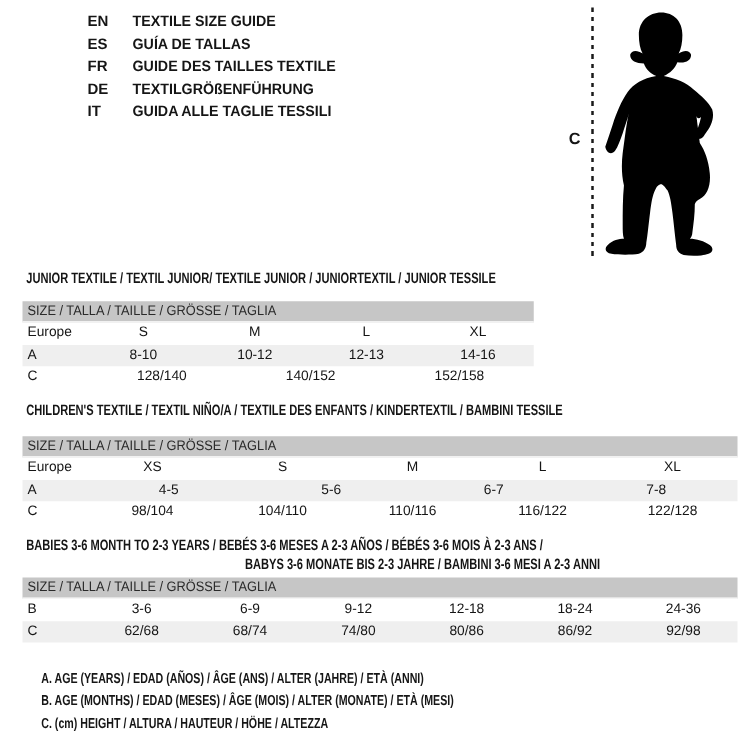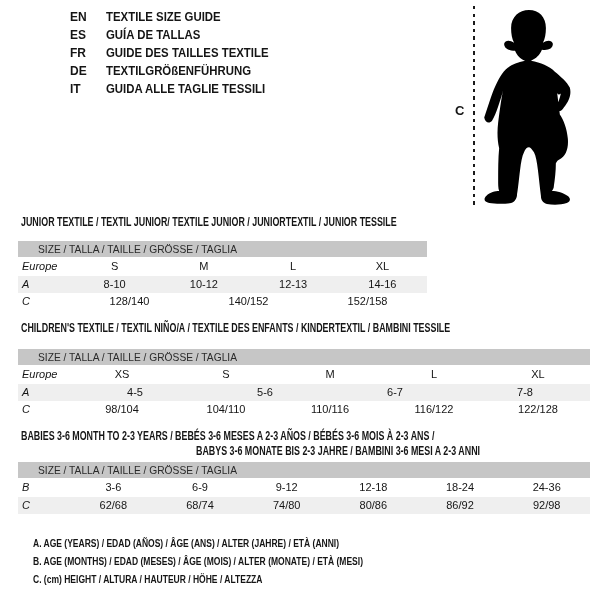--- a/index.html
+++ b/index.html
@@ -23,25 +23,25 @@
   
   .sec-title{left:21px;font-weight:bold;font-size:12px;white-space:nowrap;}
   .cond{display:inline-block;transform:scaleX(.74);transform-origin:0 0;white-space:nowrap;}
   .t-line{height:15px;line-height:15px;text-align:right;}
 
   
   .size-table{left:18px;font-size:11px;}
   .w-junior{width:409px;}
   .w-wide{width:572px;}
   .thead{height:17px;line-height:17px;background:#c6c6c6;border-bottom:1px solid #fff;
-         padding-left:20px;box-sizing:border-box;color:#2a2a2a;overflow:hidden;}
+         padding-left:4px;box-sizing:border-box;color:#2a2a2a;overflow:hidden;}
   .cond93{display:inline-block;transform:scaleX(.93);transform-origin:0 0;white-space:nowrap;}
   .trow{display:flex;height:17.5px;line-height:17.5px;}
   .shaded{background:#efefef;}
-  .lbl{width:52px;padding-left:4px;box-sizing:border-box;font-style:italic;}
+  .lbl{width:52px;padding-left:4px;box-sizing:border-box;}
   .val{flex:1;text-align:center;}
 
   
   .notes{left:21px;top:534px;font-weight:bold;font-size:11.5px;margin-left:12px;}
   .note-line{height:18px;line-height:18px;}
 </style>
 </head>
 <body>
 
 <div class="page">

